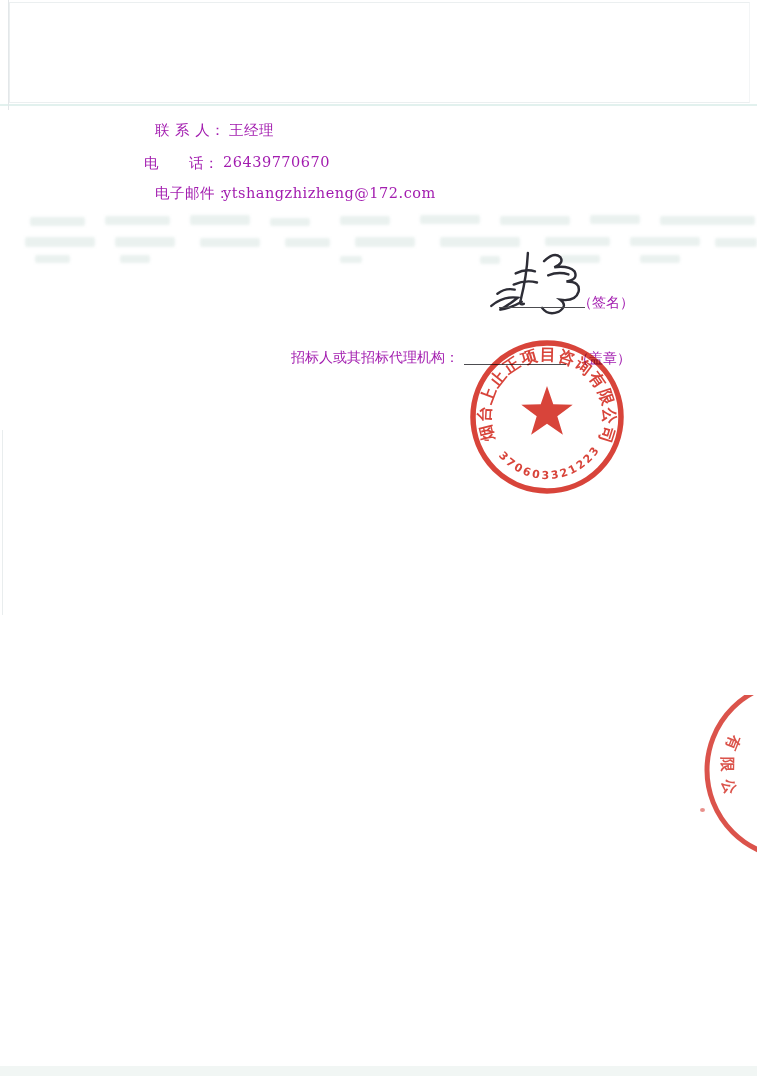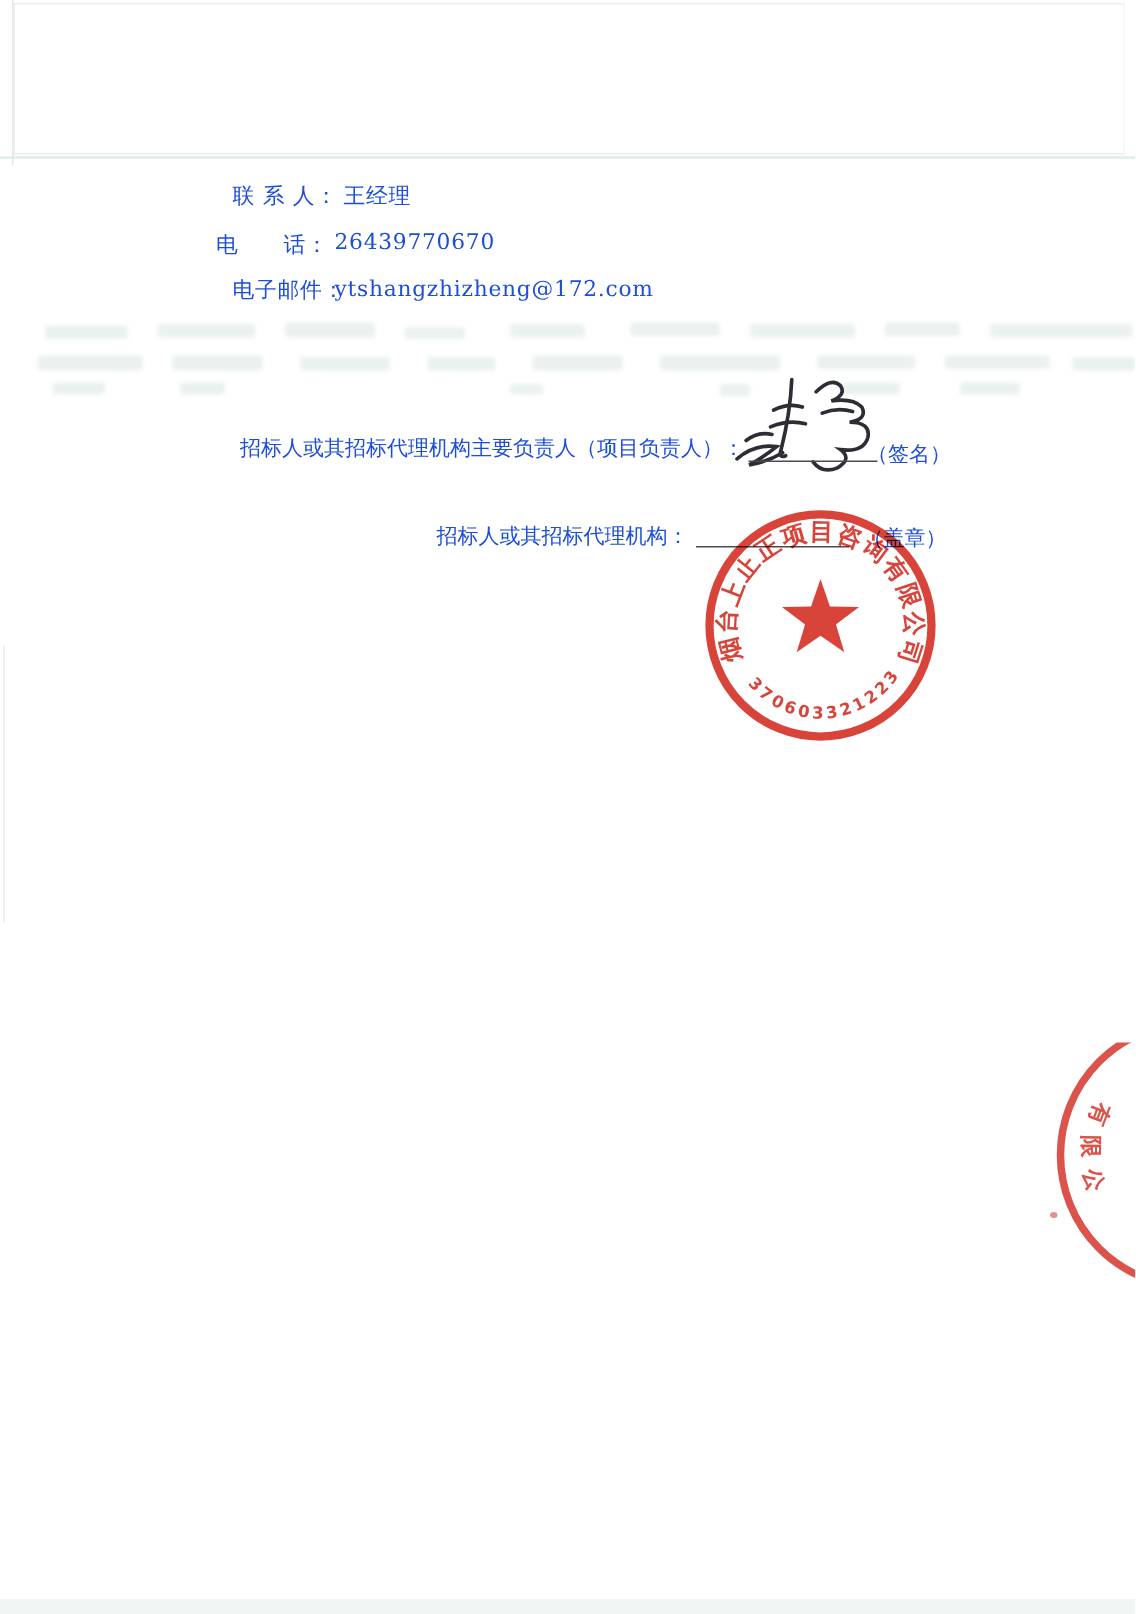--- a/index.html
+++ b/index.html
@@ -1,18 +1,18 @@
 <!DOCTYPE html>
 <html><head>
 <meta charset="utf-8">
 <style>
   html,body{margin:0;padding:0;background:#ffffff;}
   .page{
     position:relative;width:757px;height:1076px;background:#ffffff;overflow:hidden;
-    font-family:"DejaVu Serif","Liberation Serif",serif;color:#1d4ed8;
+    font-family:"DejaVu Serif","Liberation Serif",serif;color:#a21caf;
   }
   
   .top-box{position:absolute;left:9px;top:2px;width:739px;height:99px;border:1px solid #ebeff0;border-right-color:#f3f5f6;}
   .teal-line{position:absolute;left:0;top:104px;width:757px;height:2px;background:#e2f1ee;}
   .left-edge{position:absolute;left:8px;top:0;width:1px;height:110px;background:#e3e7e9;}
   .left-edge2{position:absolute;left:2px;top:430px;width:1px;height:185px;background:#e9edee;}
   .bottom-band{position:absolute;left:0;top:1066px;width:757px;height:10px;background:#f1f6f4;}
   .ghost{position:absolute;background:rgba(213,228,223,0.5);filter:blur(1.5px);border-radius:2px;}
   
   .row-label,.row-value{position:absolute;font-size:14.5px;letter-spacing:0.5px;white-space:pre;}
@@ -68,21 +68,20 @@
     <div class="ghost" style="left:630px;top:237px;width:70px;height:9px"></div>
     <div class="ghost" style="left:715px;top:238px;width:42px;height:9px"></div>
     <div class="ghost" style="left:35px;top:255px;width:35px;height:8px"></div>
     <div class="ghost" style="left:120px;top:255px;width:30px;height:8px"></div>
     <div class="ghost" style="left:340px;top:256px;width:22px;height:7px"></div>
     <div class="ghost" style="left:480px;top:256px;width:20px;height:8px"></div>
     <div class="ghost" style="left:560px;top:255px;width:40px;height:8px"></div>
     <div class="ghost" style="left:640px;top:255px;width:40px;height:8px"></div>
   </div>
 
-  <span class="doc-line" style="left:160px;top:290px">招标人或其招标代理机构主要负责人（项目负责人）：</span>
 
   <svg class="sig" viewBox="0 0 100 68">
     <g fill="none" stroke="#2d2d36" stroke-width="2.4" stroke-linecap="round">
       <path d="M10,46 Q18,40 27,42"></path>
       <path d="M4,58 Q16,48 30,50 Q20,58 12,62 Q24,60 34,54"></path>
       <path d="M40,6 Q39,28 33,52 Q31,58 36,56"></path>
       <path d="M28,26 Q38,21 47,24"></path>
       <path d="M26,37 Q38,32 49,35"></path>
       <path d="M56,14 Q66,4 72,10 Q76,16 66,20 Q80,18 86,24 Q90,32 78,34 Q92,34 90,44 Q87,54 72,52 Q80,58 70,64 Q60,68 54,60"></path>
       <path d="M60,28 Q70,24 80,27"></path>

